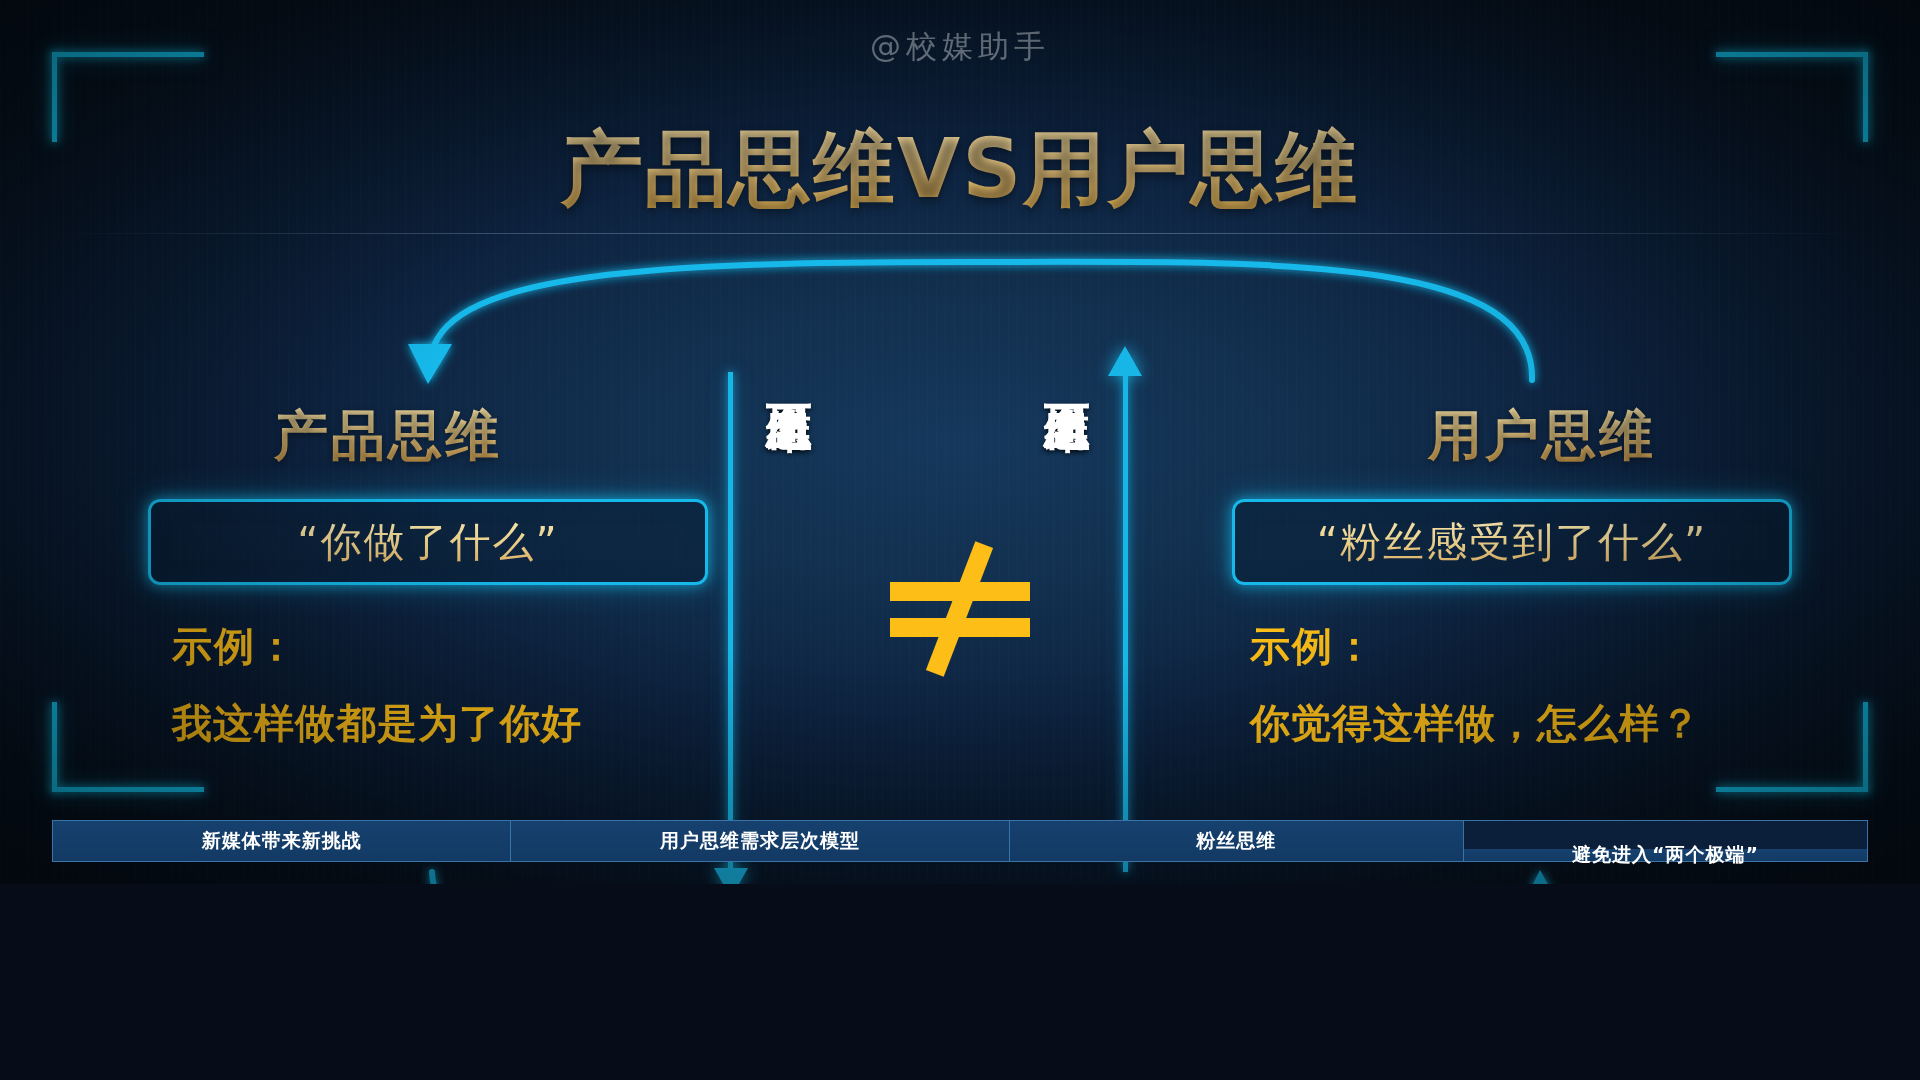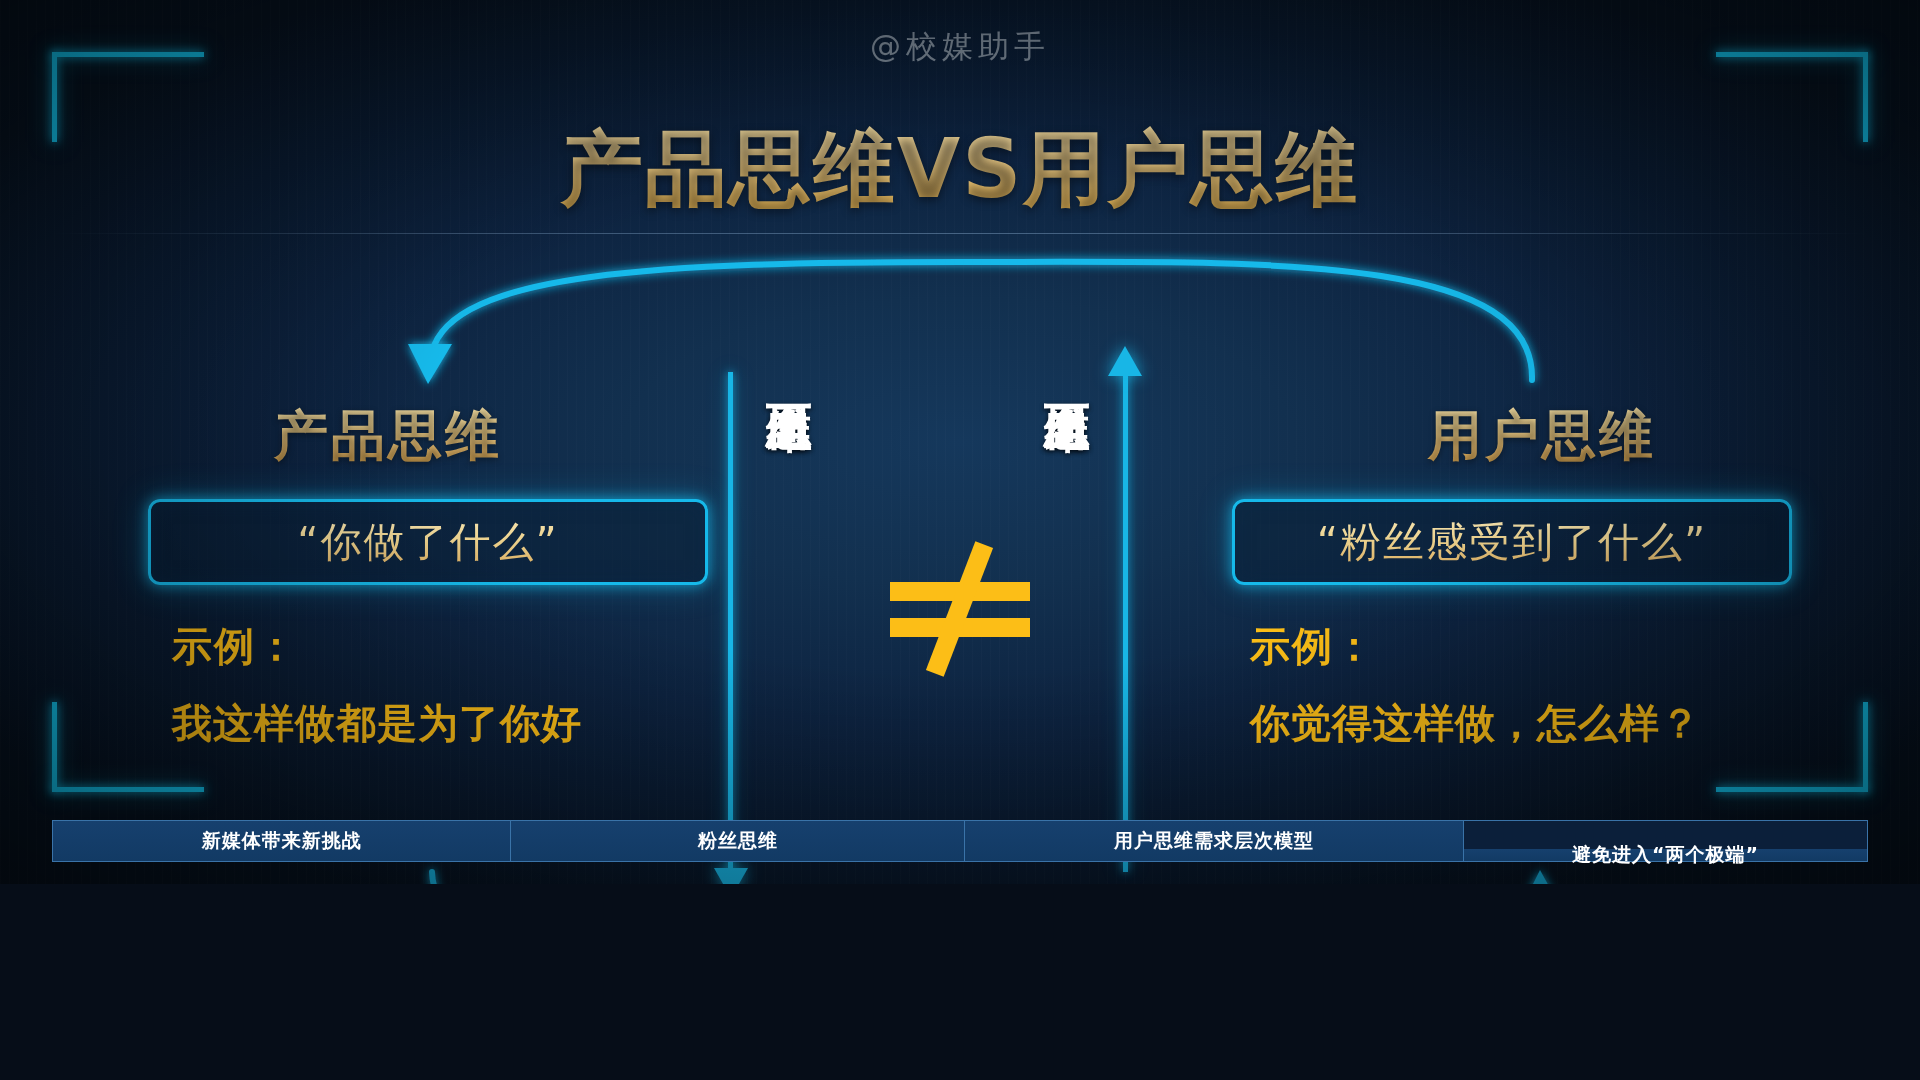--- a/index.html
+++ b/index.html
@@ -266,18 +266,18 @@
   <div id="neq">
     <span class="bar b1"></span>
     <span class="bar b2"></span>
     <span class="slash"></span>
   </div>
 
   <div id="vignette"></div>
 
   <div id="tabbar">
     <div class="tab w1">新媒体带来新挑战</div>
+    <div class="tab w3">用户思维需求层次模型</div>
     <div class="tab w2">粉丝思维</div>
-    <div class="tab w3">用户思维需求层次模型</div>
     <div class="tab w4">避免进入“两个极端”</div>
   </div>
 
 </div>
 
 </body></html>

